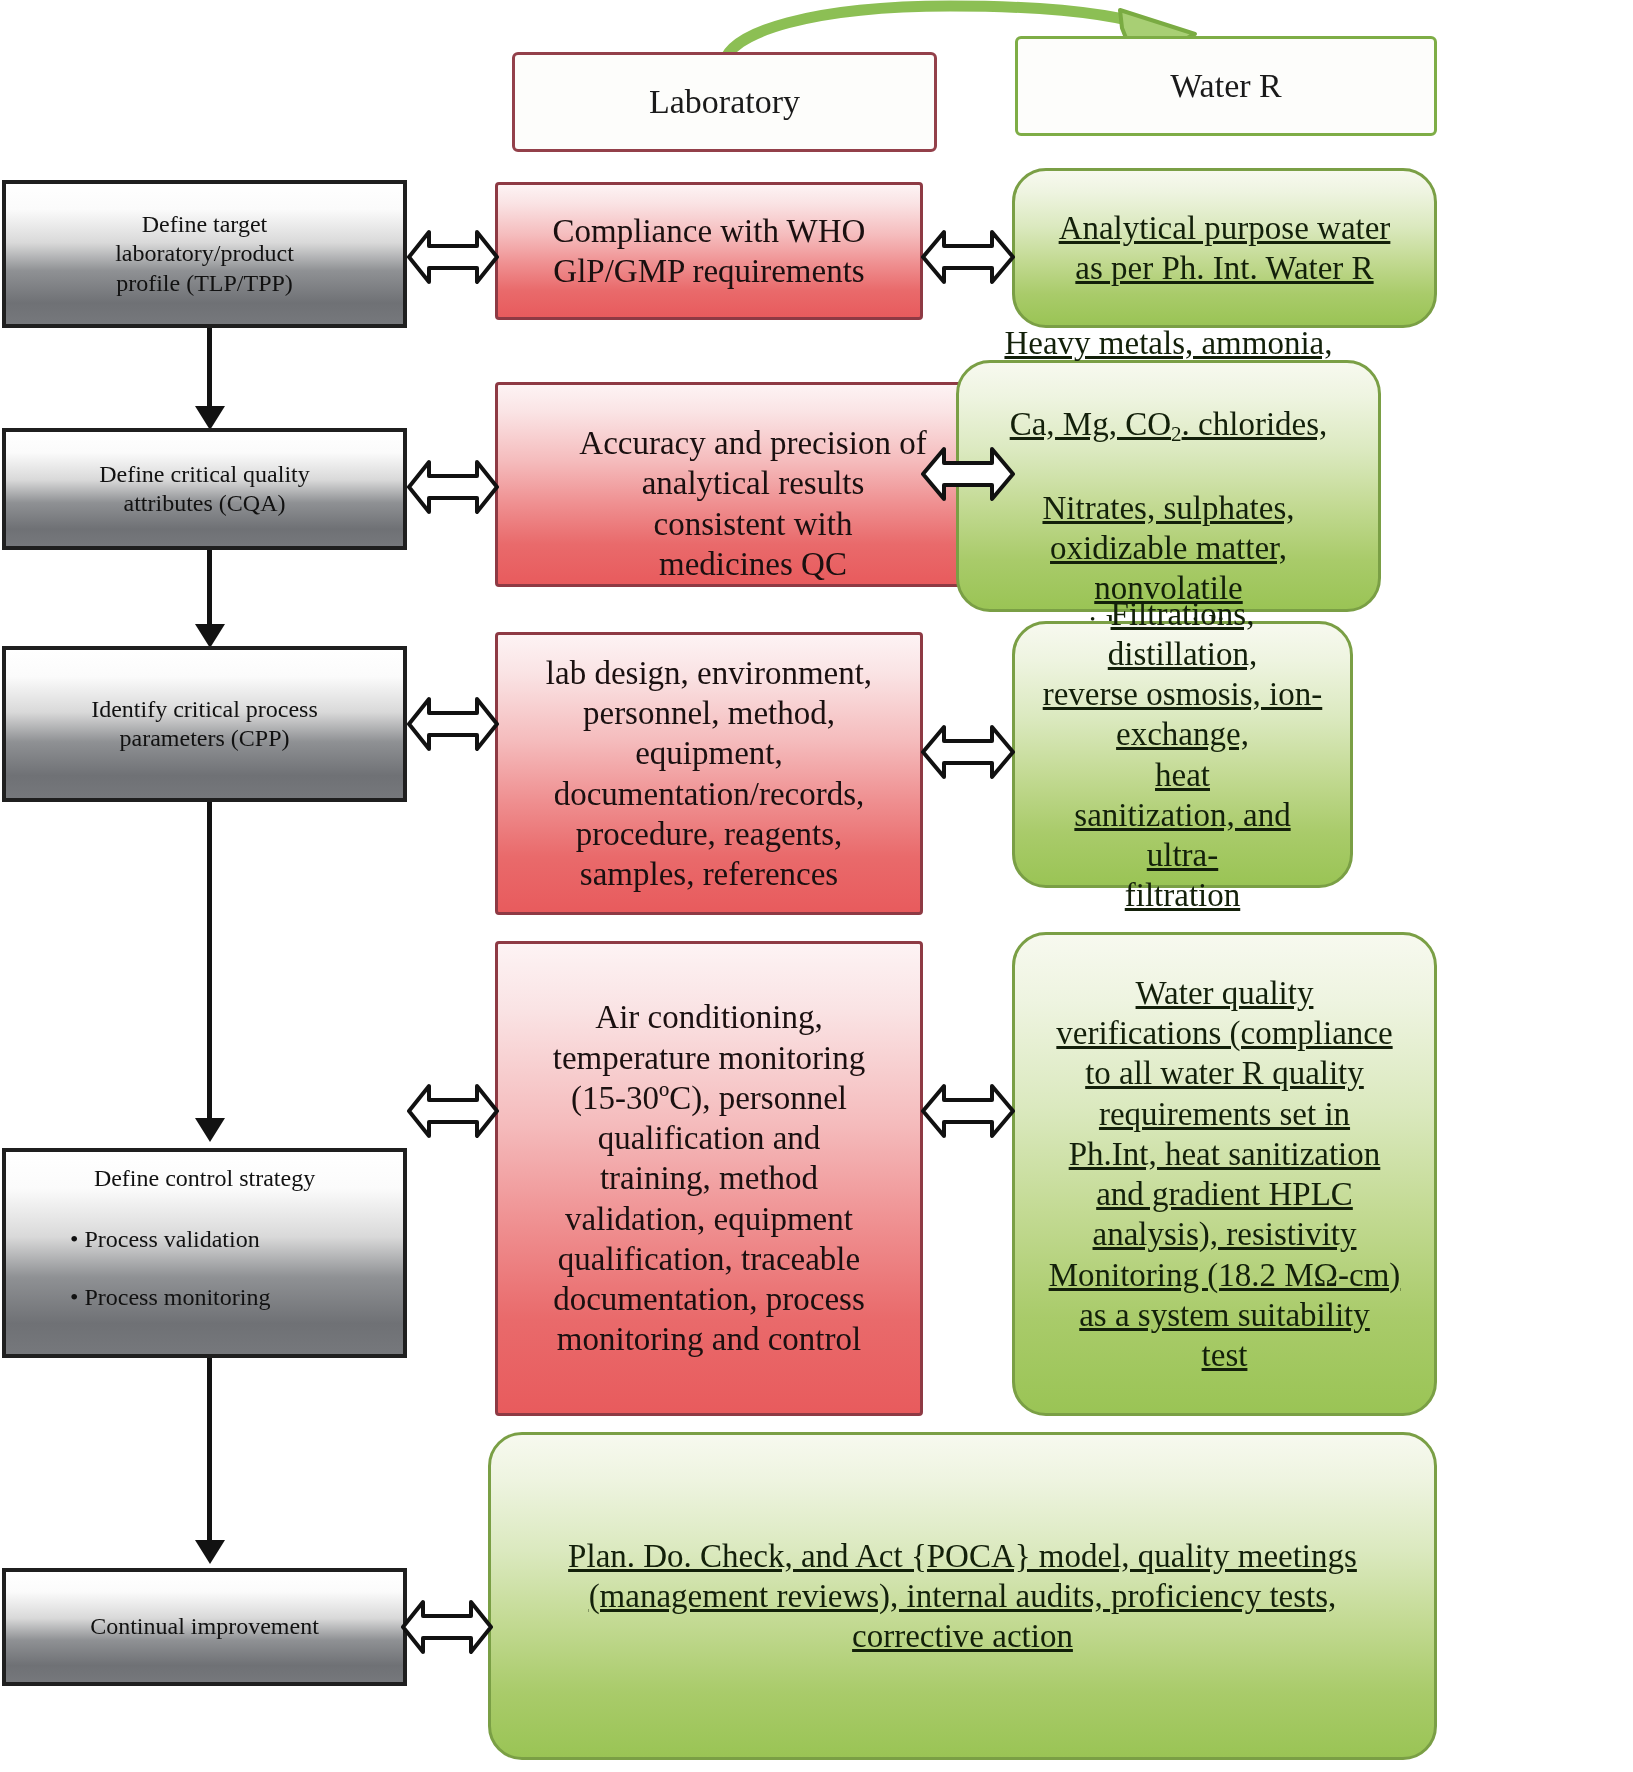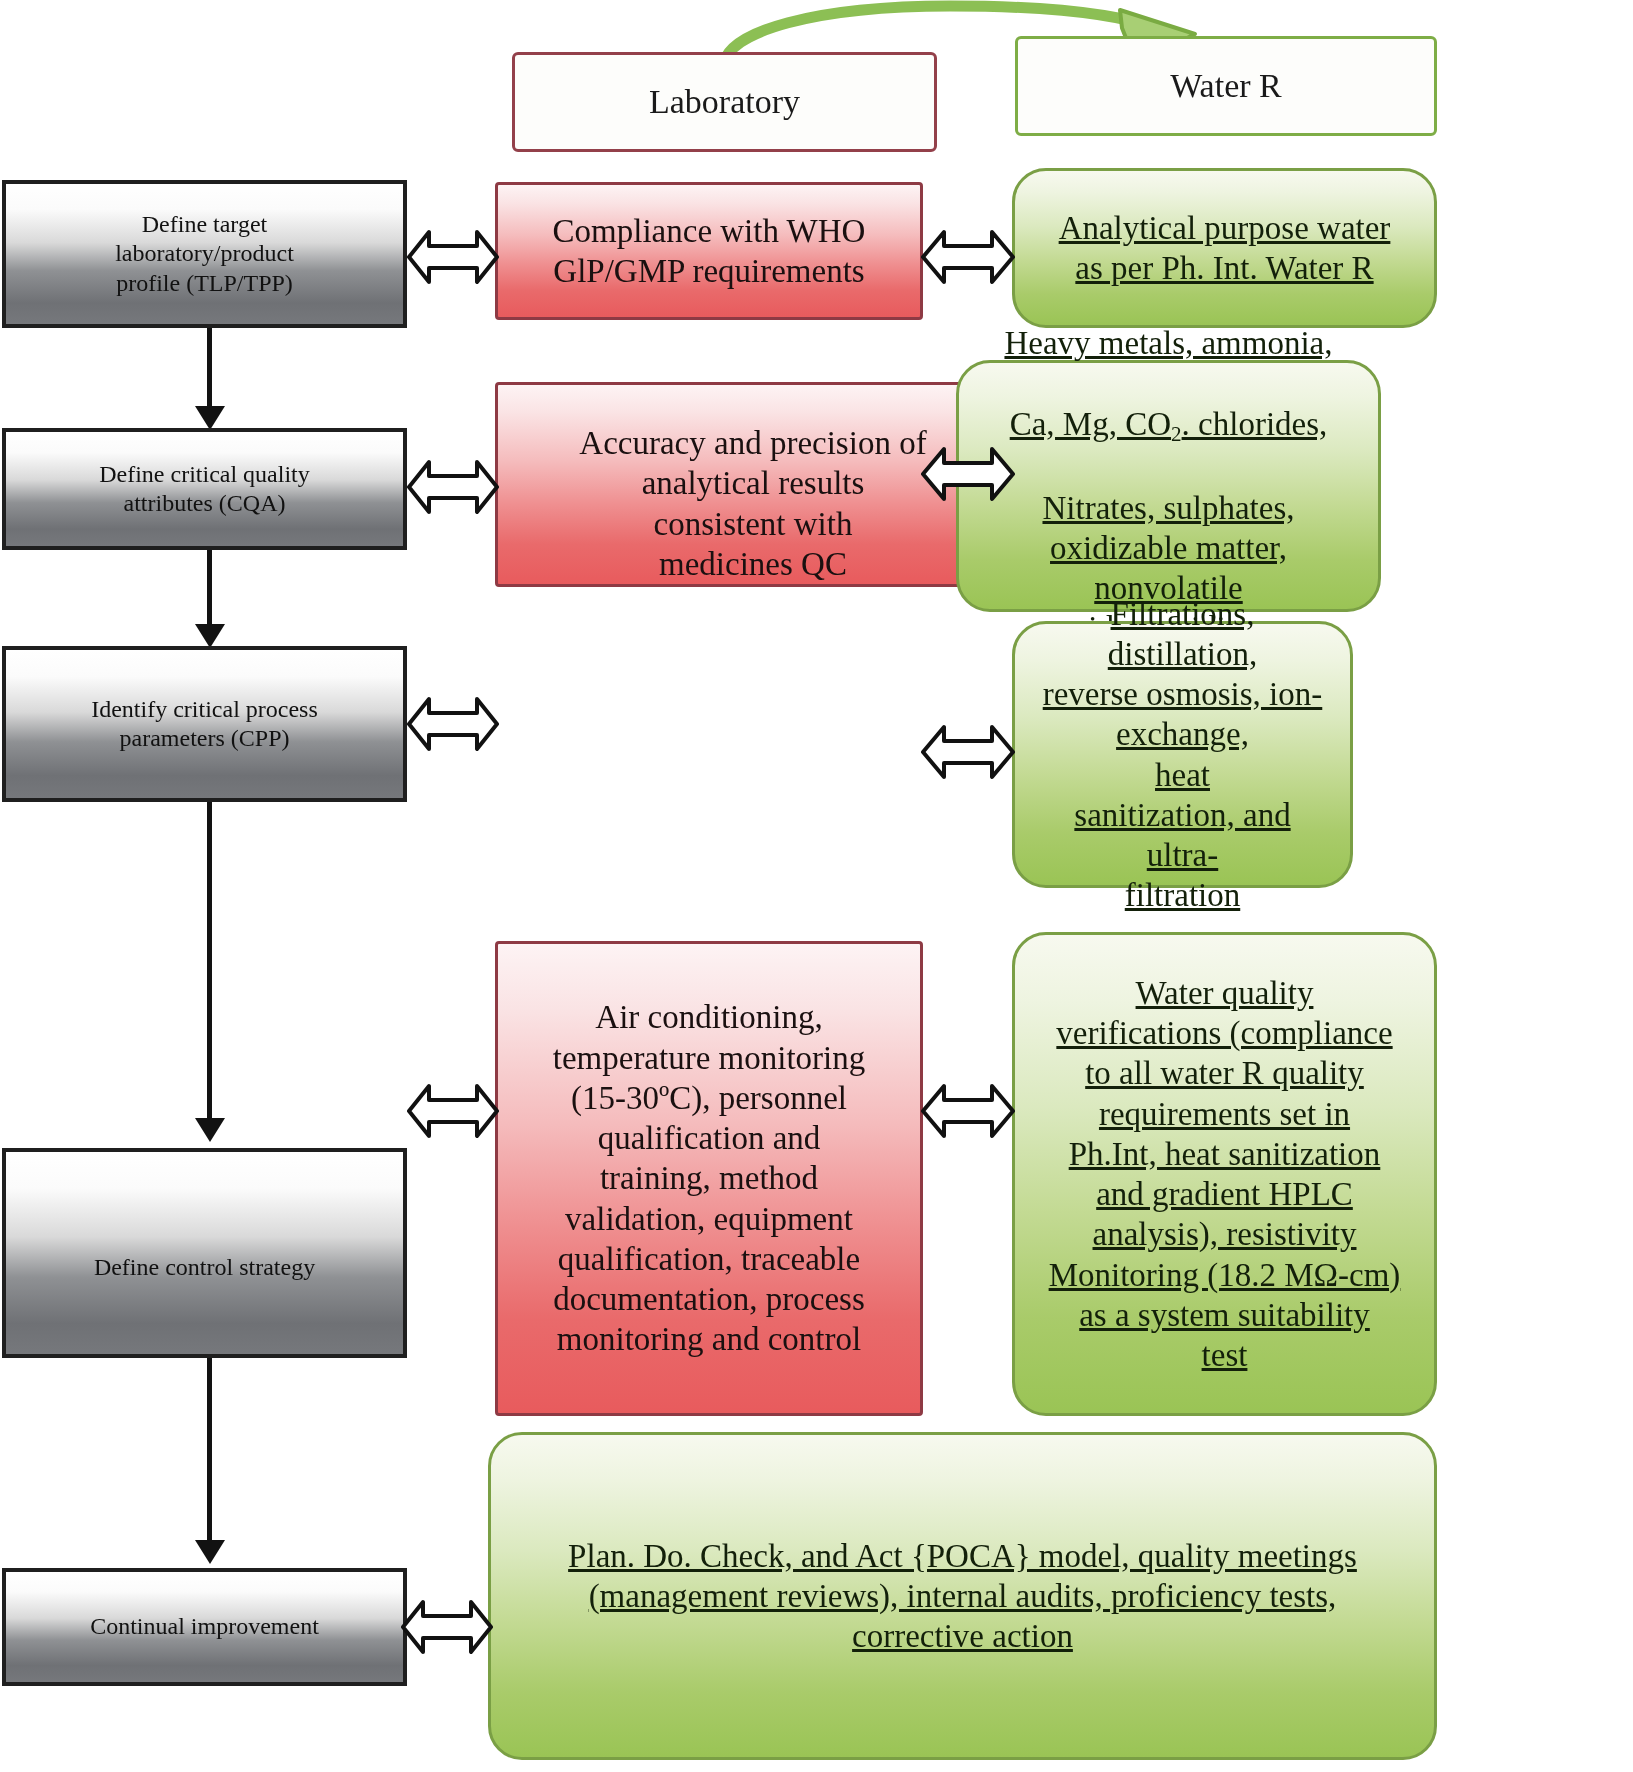--- a/index.html
+++ b/index.html
@@ -199,20 +199,28 @@
   </svg>
 
   <div class="vline" style="left:207px; top:550px; height:80px;"></div>
   <div class="vhead" style="left:195px; top:624px;"></div>
 
   <div class="box grey" style="left:2px; top:646px; width:405px; height:156px;">
     <span class="txt">Identify critical process
 parameters (CPP)</span>
   </div>
 
+  <div class="box red" style="left:495px; top:632px; width:428px; height:283px;">
+    <span class="txt">lab design, environment,
+personnel, method,
+equipment,
+documentation/records,
+procedure, reagents,
+samples, references</span>
+  </div>
 
   <div class="box green" style="left:1012px; top:621px; width:341px; height:267px;">
     <span class="txt">Filtrations, distillation,
 reverse osmosis, ion-
 exchange,
 heat
 sanitization, and ultra-
 filtration</span>
   </div>
 
@@ -222,20 +230,24 @@
   <svg class="dbl-arrow" style="left:921px; top:723px; width:94px; height:58px;" viewBox="0 0 94 58">
     <path d="M 23 4 L 23 18 L 71 18 L 71 4 L 92 29 L 71 54 L 71 40 L 23 40 L 23 54 L 2 29 Z" fill="#ffffff" stroke="#111111" stroke-width="4" stroke-linejoin="round"></path>
   </svg>
 
   <div class="vline" style="left:207px; top:802px; height:322px;"></div>
   <div class="vhead" style="left:195px; top:1118px;"></div>
 
   <div class="box grey" style="left:2px; top:1148px; width:405px; height:210px;">
     <span class="txt">
       <span>Define control strategy</span>
+      <span class="bullets">
+        <span>• Process validation</span>
+        <span>• Process monitoring</span>
+      </span>
     </span>
   </div>
 
   <div class="box red" style="left:495px; top:941px; width:428px; height:475px;">
     <span class="txt">Air conditioning,
 temperature monitoring
 (15-30ºC), personnel
 qualification and
 training, method
 validation, equipment

